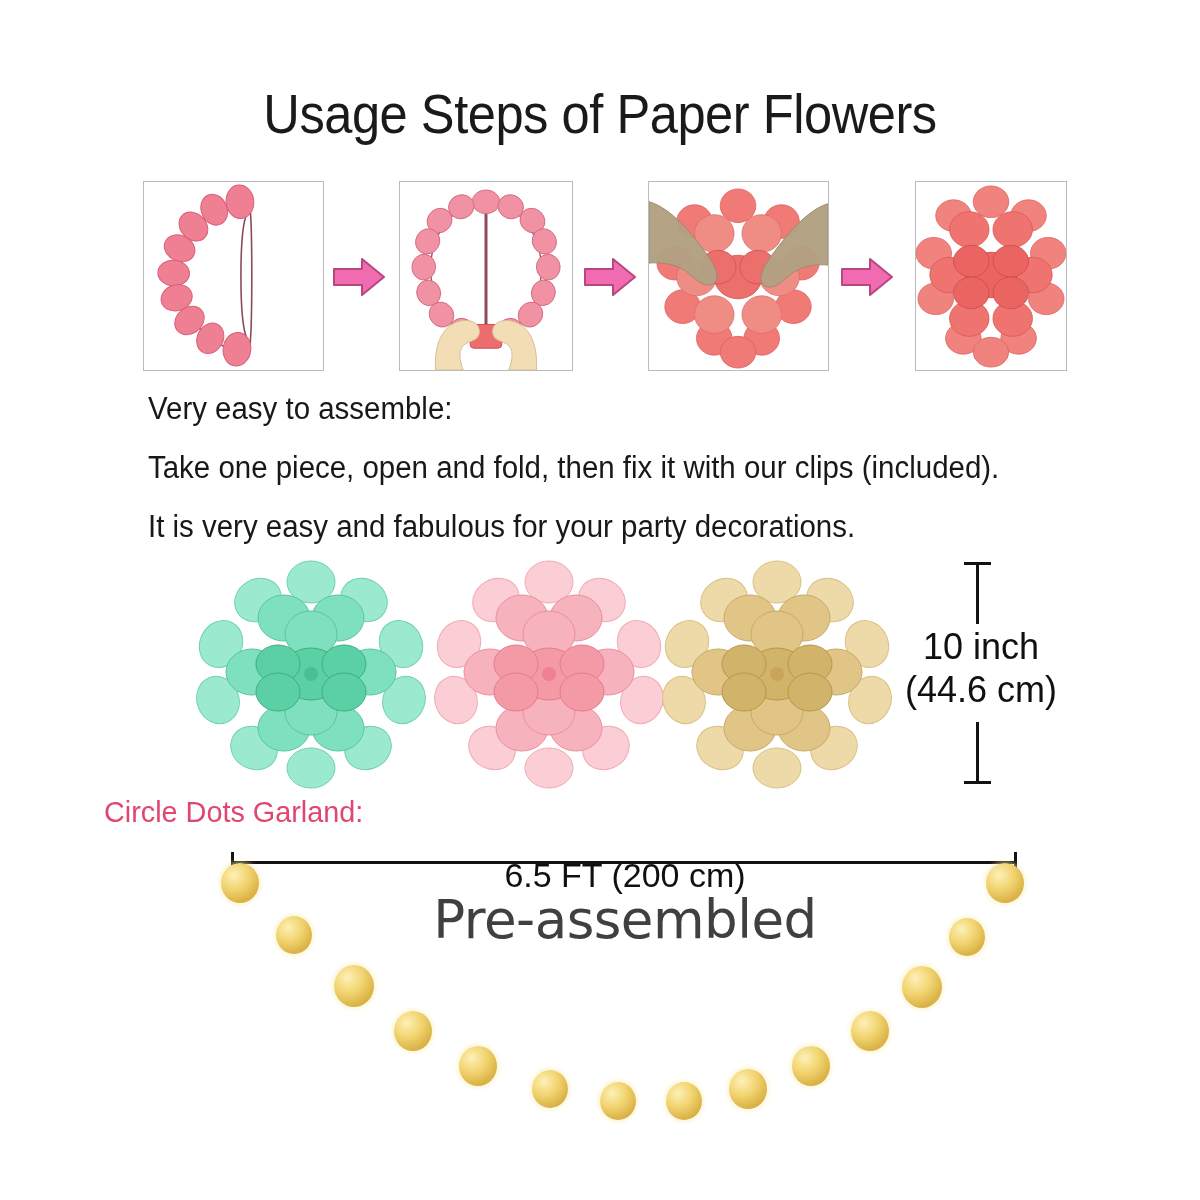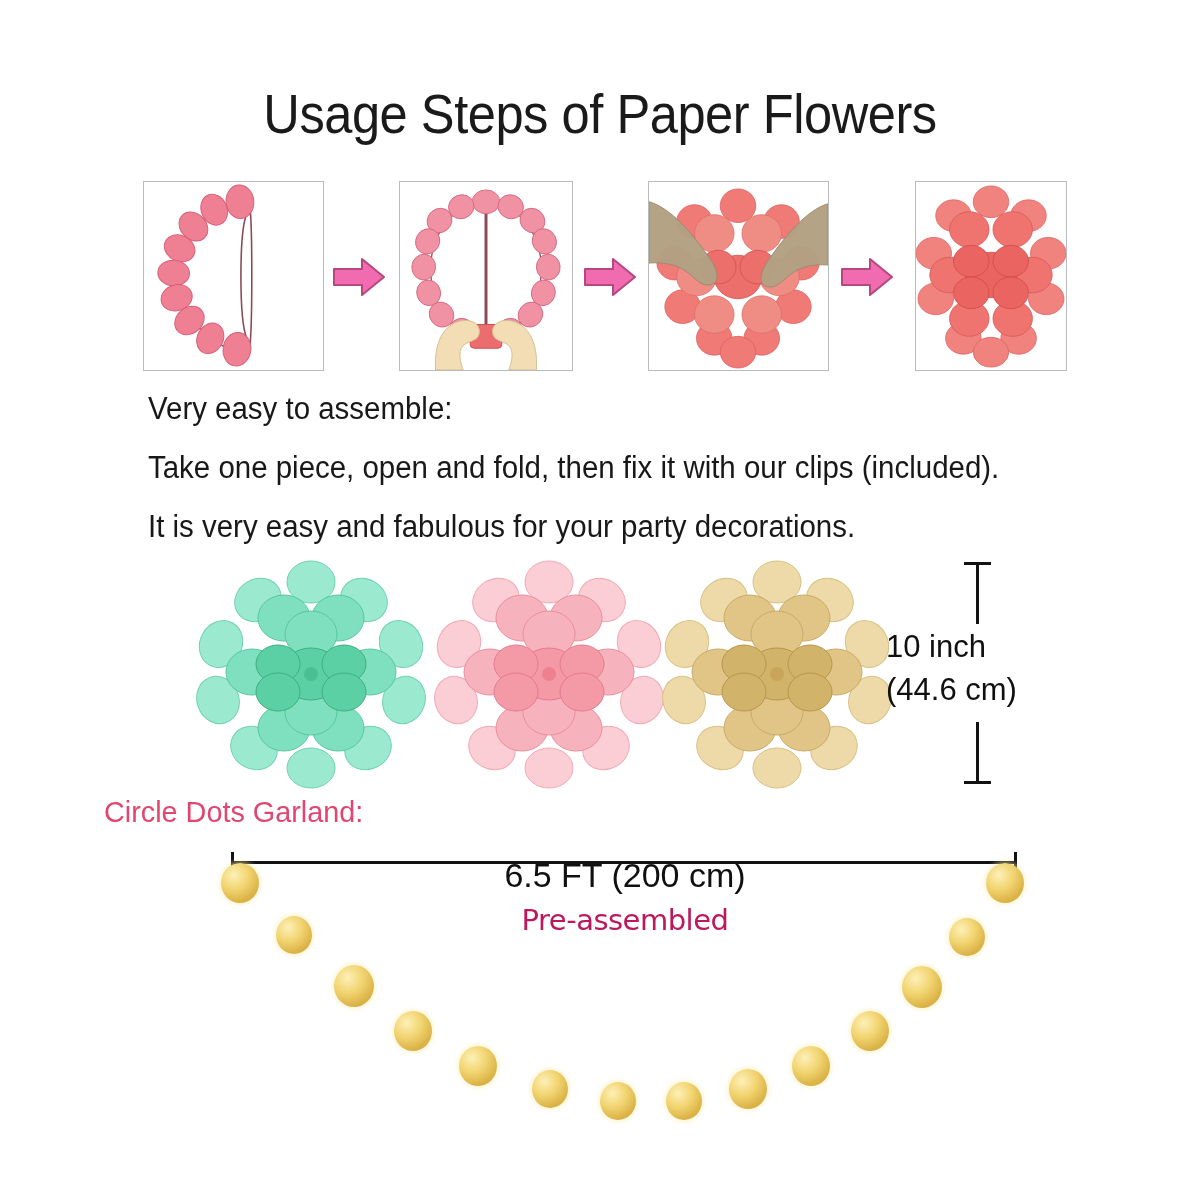--- a/index.html
+++ b/index.html
@@ -134,22 +134,23 @@
     top: 62px;
     width: 44px;
     height: 98px;
     background: #ffffff;
   }
   .dim-label {
     position: absolute;
     left: 886px;
     top: 625px;
     width: 190px;
+    text-align: center;
     color: #101010;
-    font-size: 31px;
+    font-size: 36px;
     line-height: 43px;
     font-family: "Liberation Sans", sans-serif;
   }
 
   
   .garland-title {
     position: absolute;
     left: 104px;
     top: 794px;
     font-size: 30px;
@@ -197,23 +198,23 @@
     color: #101010;
     font-family: "Liberation Sans", sans-serif;
   }
 
   .preassembled {
     position: absolute;
     left: 350px;
     top: 893px;
     width: 550px;
     text-align: center;
-    font-size: 29px;
+    font-size: 53px;
     line-height: 54px;
-    color: #be185d;
+    color: #404040;
     font-family: "DejaVu Sans", sans-serif;
     letter-spacing: -0.5px;
   }
 
   .garland {
     position: absolute;
     left: 210px;
     top: 860px;
     width: 830px;
     height: 280px;

